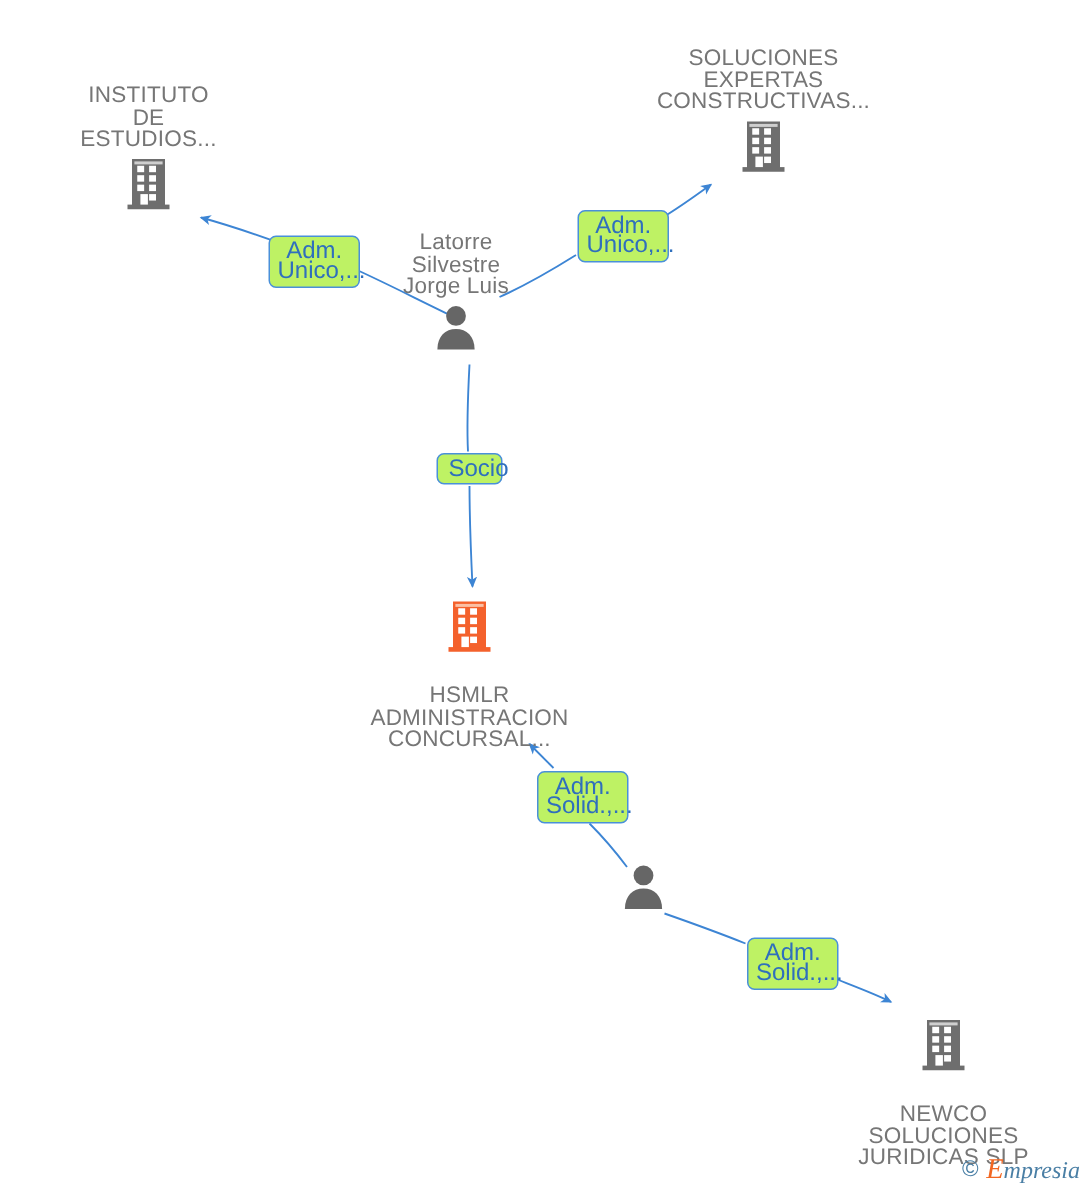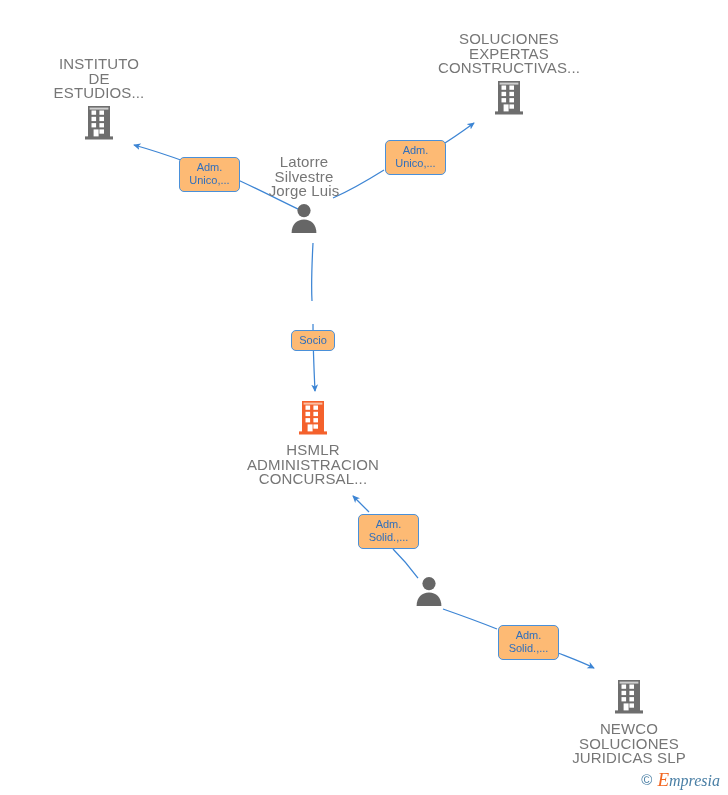--- a/index.html
+++ b/index.html
@@ -40,51 +40,50 @@
     line-height: 14.5px;
     color: #767676;
     letter-spacing: 0.15px;
     white-space: pre-line;
     text-align: center;
   }
   .node-label.above {
     margin-bottom: 3px;
   }
   .node-label.below {
-    margin-top: 6px;
+    margin-top: 20px;
   }
   .icon-wrap {
     width: 34px;
     height: 38px;
     display: block;
     line-height: 0;
   }
   .icon-wrap.person {
     width: 30px;
     height: 32px;
   }
 
   
   .edge-label {
     position: absolute;
     box-sizing: border-box;
     border: 1.3px solid #4a90d9;
     border-radius: 5px;
-    background: #fdba74;
+    background: #bef264;
     color: #2f6fbd;
-    font-size: 11px;
+    font-size: 16px;
     line-height: 13px;
     text-align: center;
     padding: 3px 5px 4px 5px;
     white-space: pre-line;
     z-index: 5;
   }
   .edge-label.single {
     padding: 3px 7px 3px 7px;
-    margin-top: 28px;
   }
 
   
   #watermark {
     position: absolute;
     right: 8px;
     bottom: 6px;
     display: flex;
     align-items: center;
     gap: 5px;

